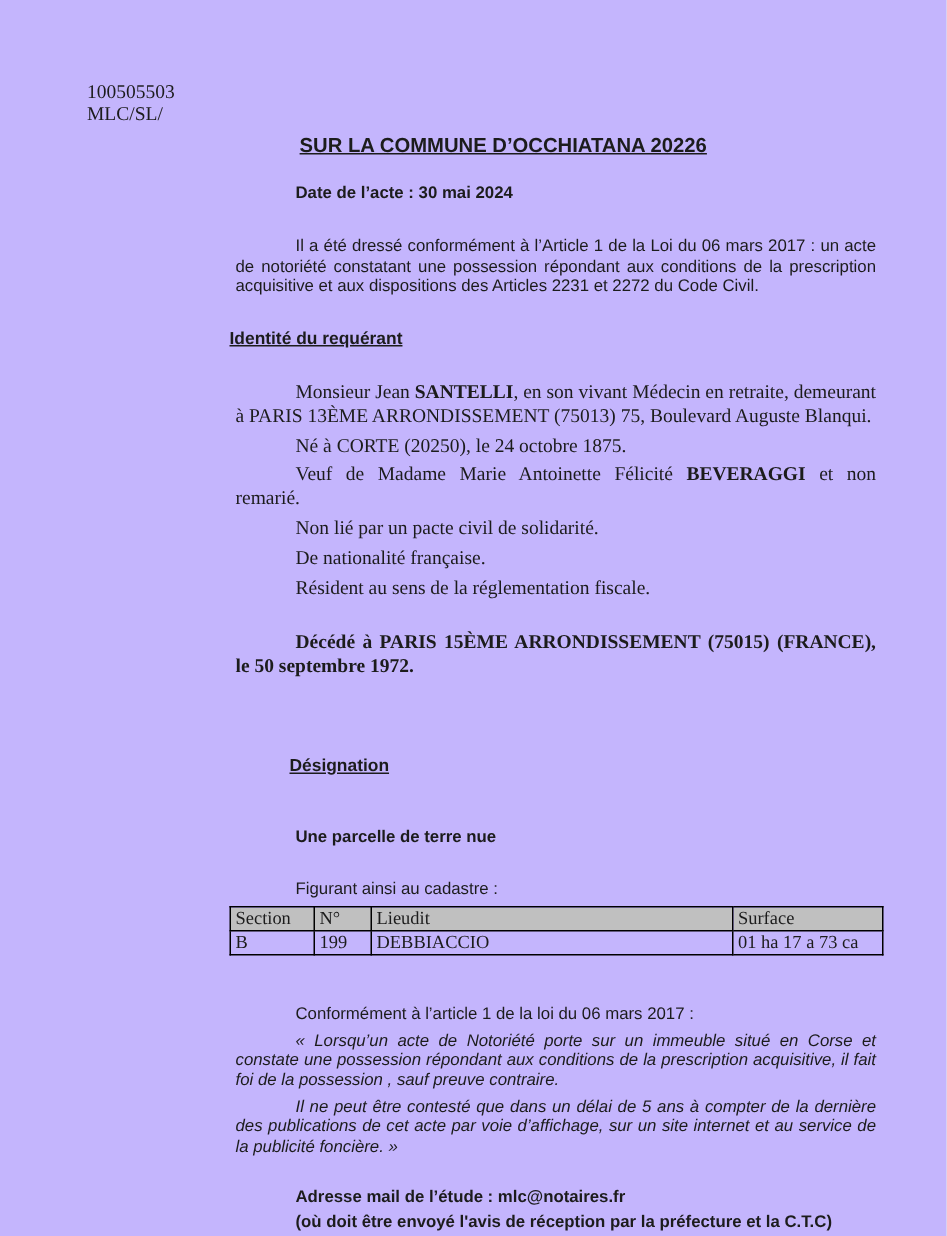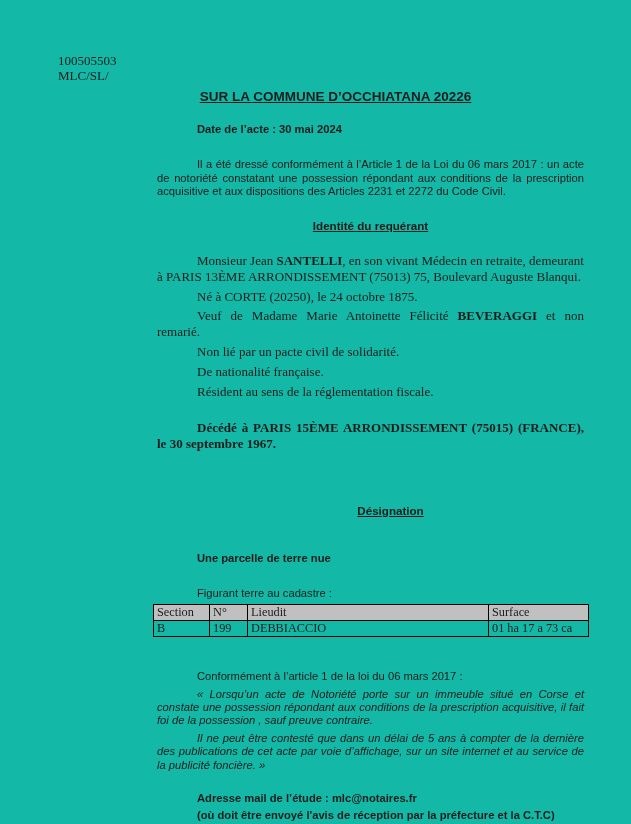--- a/index.html
+++ b/index.html
@@ -1,21 +1,21 @@
 <!DOCTYPE html>
 <html><head>
 <meta charset="utf-8">
 <style>
   * { box-sizing: border-box; }
   html, body { margin: 0; padding: 0; background: #e8e8e8; }
   .page {
     position: relative;
     width: 631px;
     height: 824px;
-    background: #14b8a6;
+    background: #c4b5fd;
     color: #1c1c1c;
     overflow: hidden;
   }
   .refs {
     position: absolute;
     left: 58px;
     top: 54px;
     font-family: "Liberation Serif", serif;
     font-size: 13px;
     line-height: 14.5px;
@@ -43,21 +43,21 @@
   .serif { font-family: "Liberation Serif", serif; font-size: 13px; line-height: 15.8px; }
   .bold { font-weight: bold; }
   .italic { font-style: italic; }
   .heading {
     font-family: "Liberation Sans", sans-serif;
     font-size: 11.6px;
     line-height: 13.4px;
     font-weight: bold;
     text-decoration: underline;
     margin: 0;
-    text-align: center;
+    text-align: left;
   }
   .heading.indent { padding-left: 40px; margin-top: 31px; }
   .sp14 { height: 14px; } .sp16 { height: 16px; } .sp17 { height: 17px; }
   .sp13 { height: 13px; } .sp31 { height: 31px; } .sp29 { height: 29px; }
   .sp12 { height: 12px; }
   table.cadastre {
     border-collapse: collapse;
     width: 435px;
     font-family: "Liberation Serif", serif;
     font-size: 12.3px;
@@ -104,33 +104,33 @@
 
     <p class="serif"><span>Monsieur Jean </span><span class="bold">SANTELLI</span><span>, en son vivant Médecin en retraite, demeurant à PARIS 13ÈME ARRONDISSEMENT (75013) 75, Boulevard Auguste Blanqui.</span></p>
     <p class="serif">Né à CORTE (20250), le 24 octobre 1875.</p>
     <p class="serif"><span>Veuf de Madame Marie Antoinette Félicité </span><span class="bold">BEVERAGGI</span><span> et non remarié.</span></p>
     <p class="serif">Non lié par un pacte civil de solidarité.</p>
     <p class="serif">De nationalité française.</p>
     <p class="serif">Résident au sens de la réglementation fiscale.</p>
 
     <div class="sp13"></div>
 
-    <p class="serif bold">Décédé à PARIS 15ÈME ARRONDISSEMENT (75015) (FRANCE), le 30 septembre 1967.</p>
+    <p class="serif bold">Décédé à PARIS 15ÈME ARRONDISSEMENT (75015) (FRANCE), le 50 septembre 1972.</p>
 
     <div class="sp17"></div>
 
     <h2 class="heading indent">Désignation</h2>
 
     <div class="sp31"></div>
 
     <p class="sans bold">Une parcelle de terre nue</p>
 
     <div class="sp13"></div>
 
-    <p class="sans">Figurant terre au cadastre :</p>
+    <p class="sans">Figurant ainsi au cadastre :</p>
 
     <table class="cadastre">
       <colgroup>
         <col class="col-section">
           <col class="col-num">
           <col class="col-lieudit">
           <col class="col-surface">
       </colgroup>
       <thead>
         <tr>

